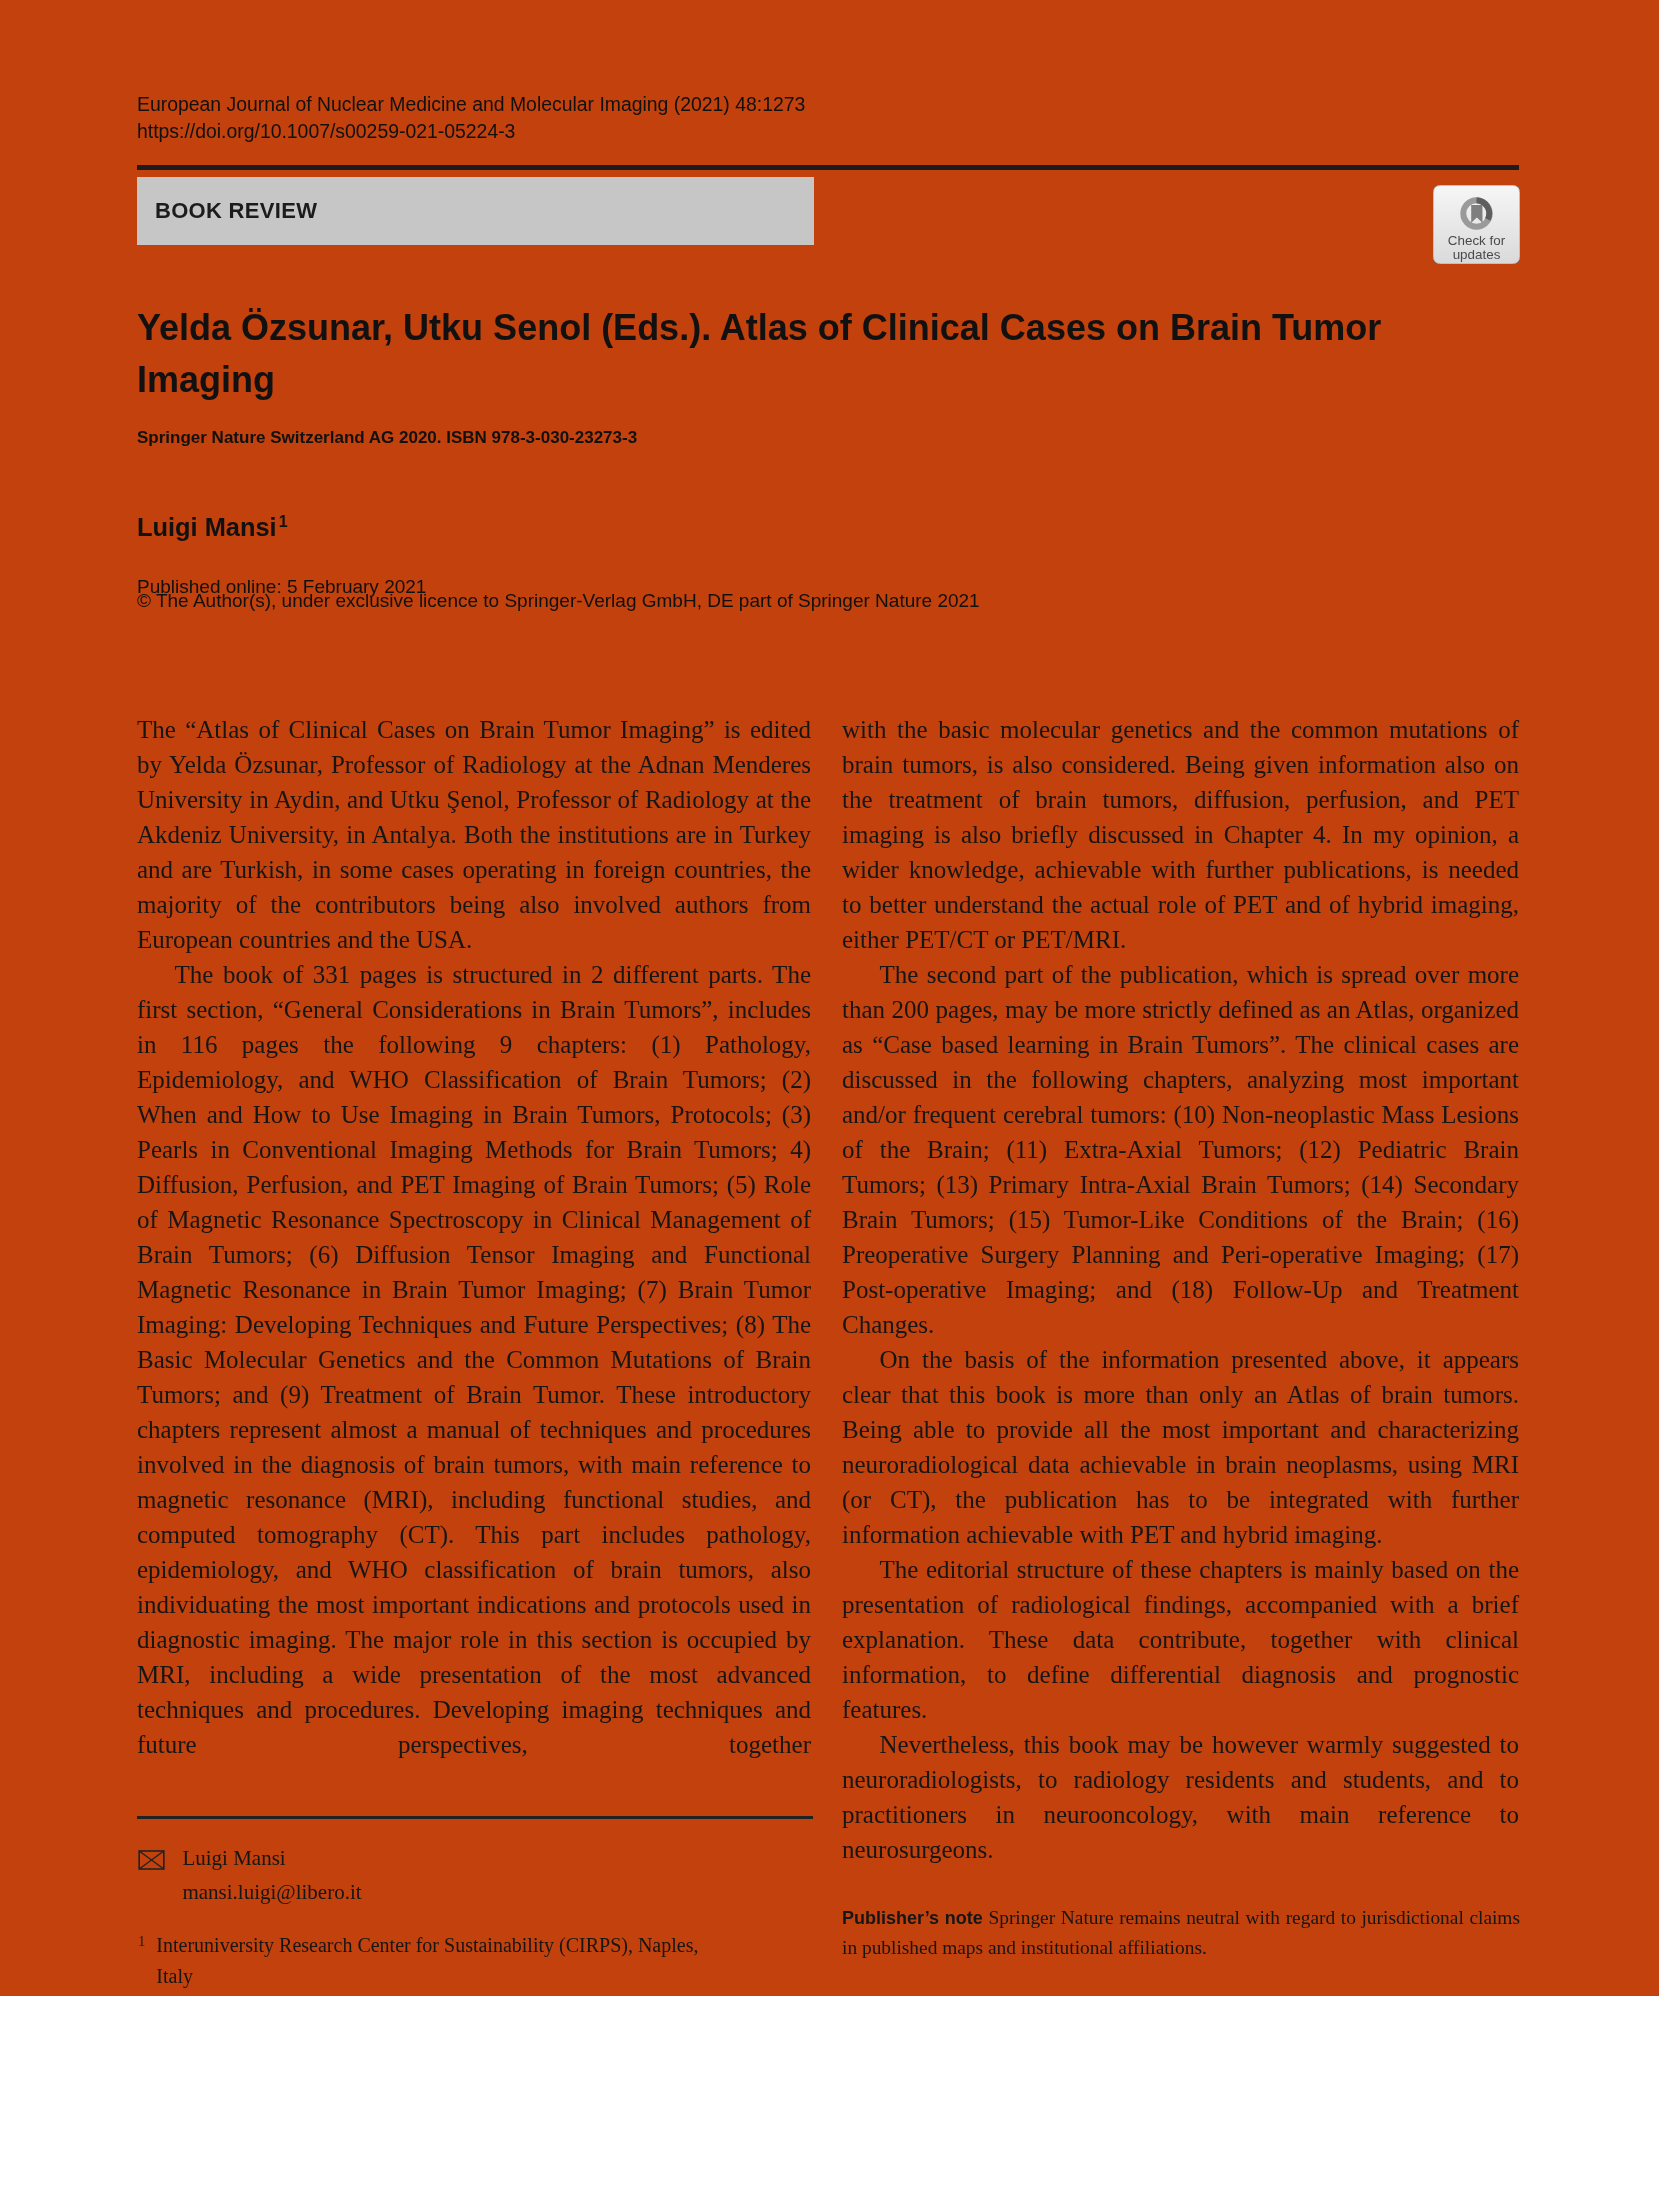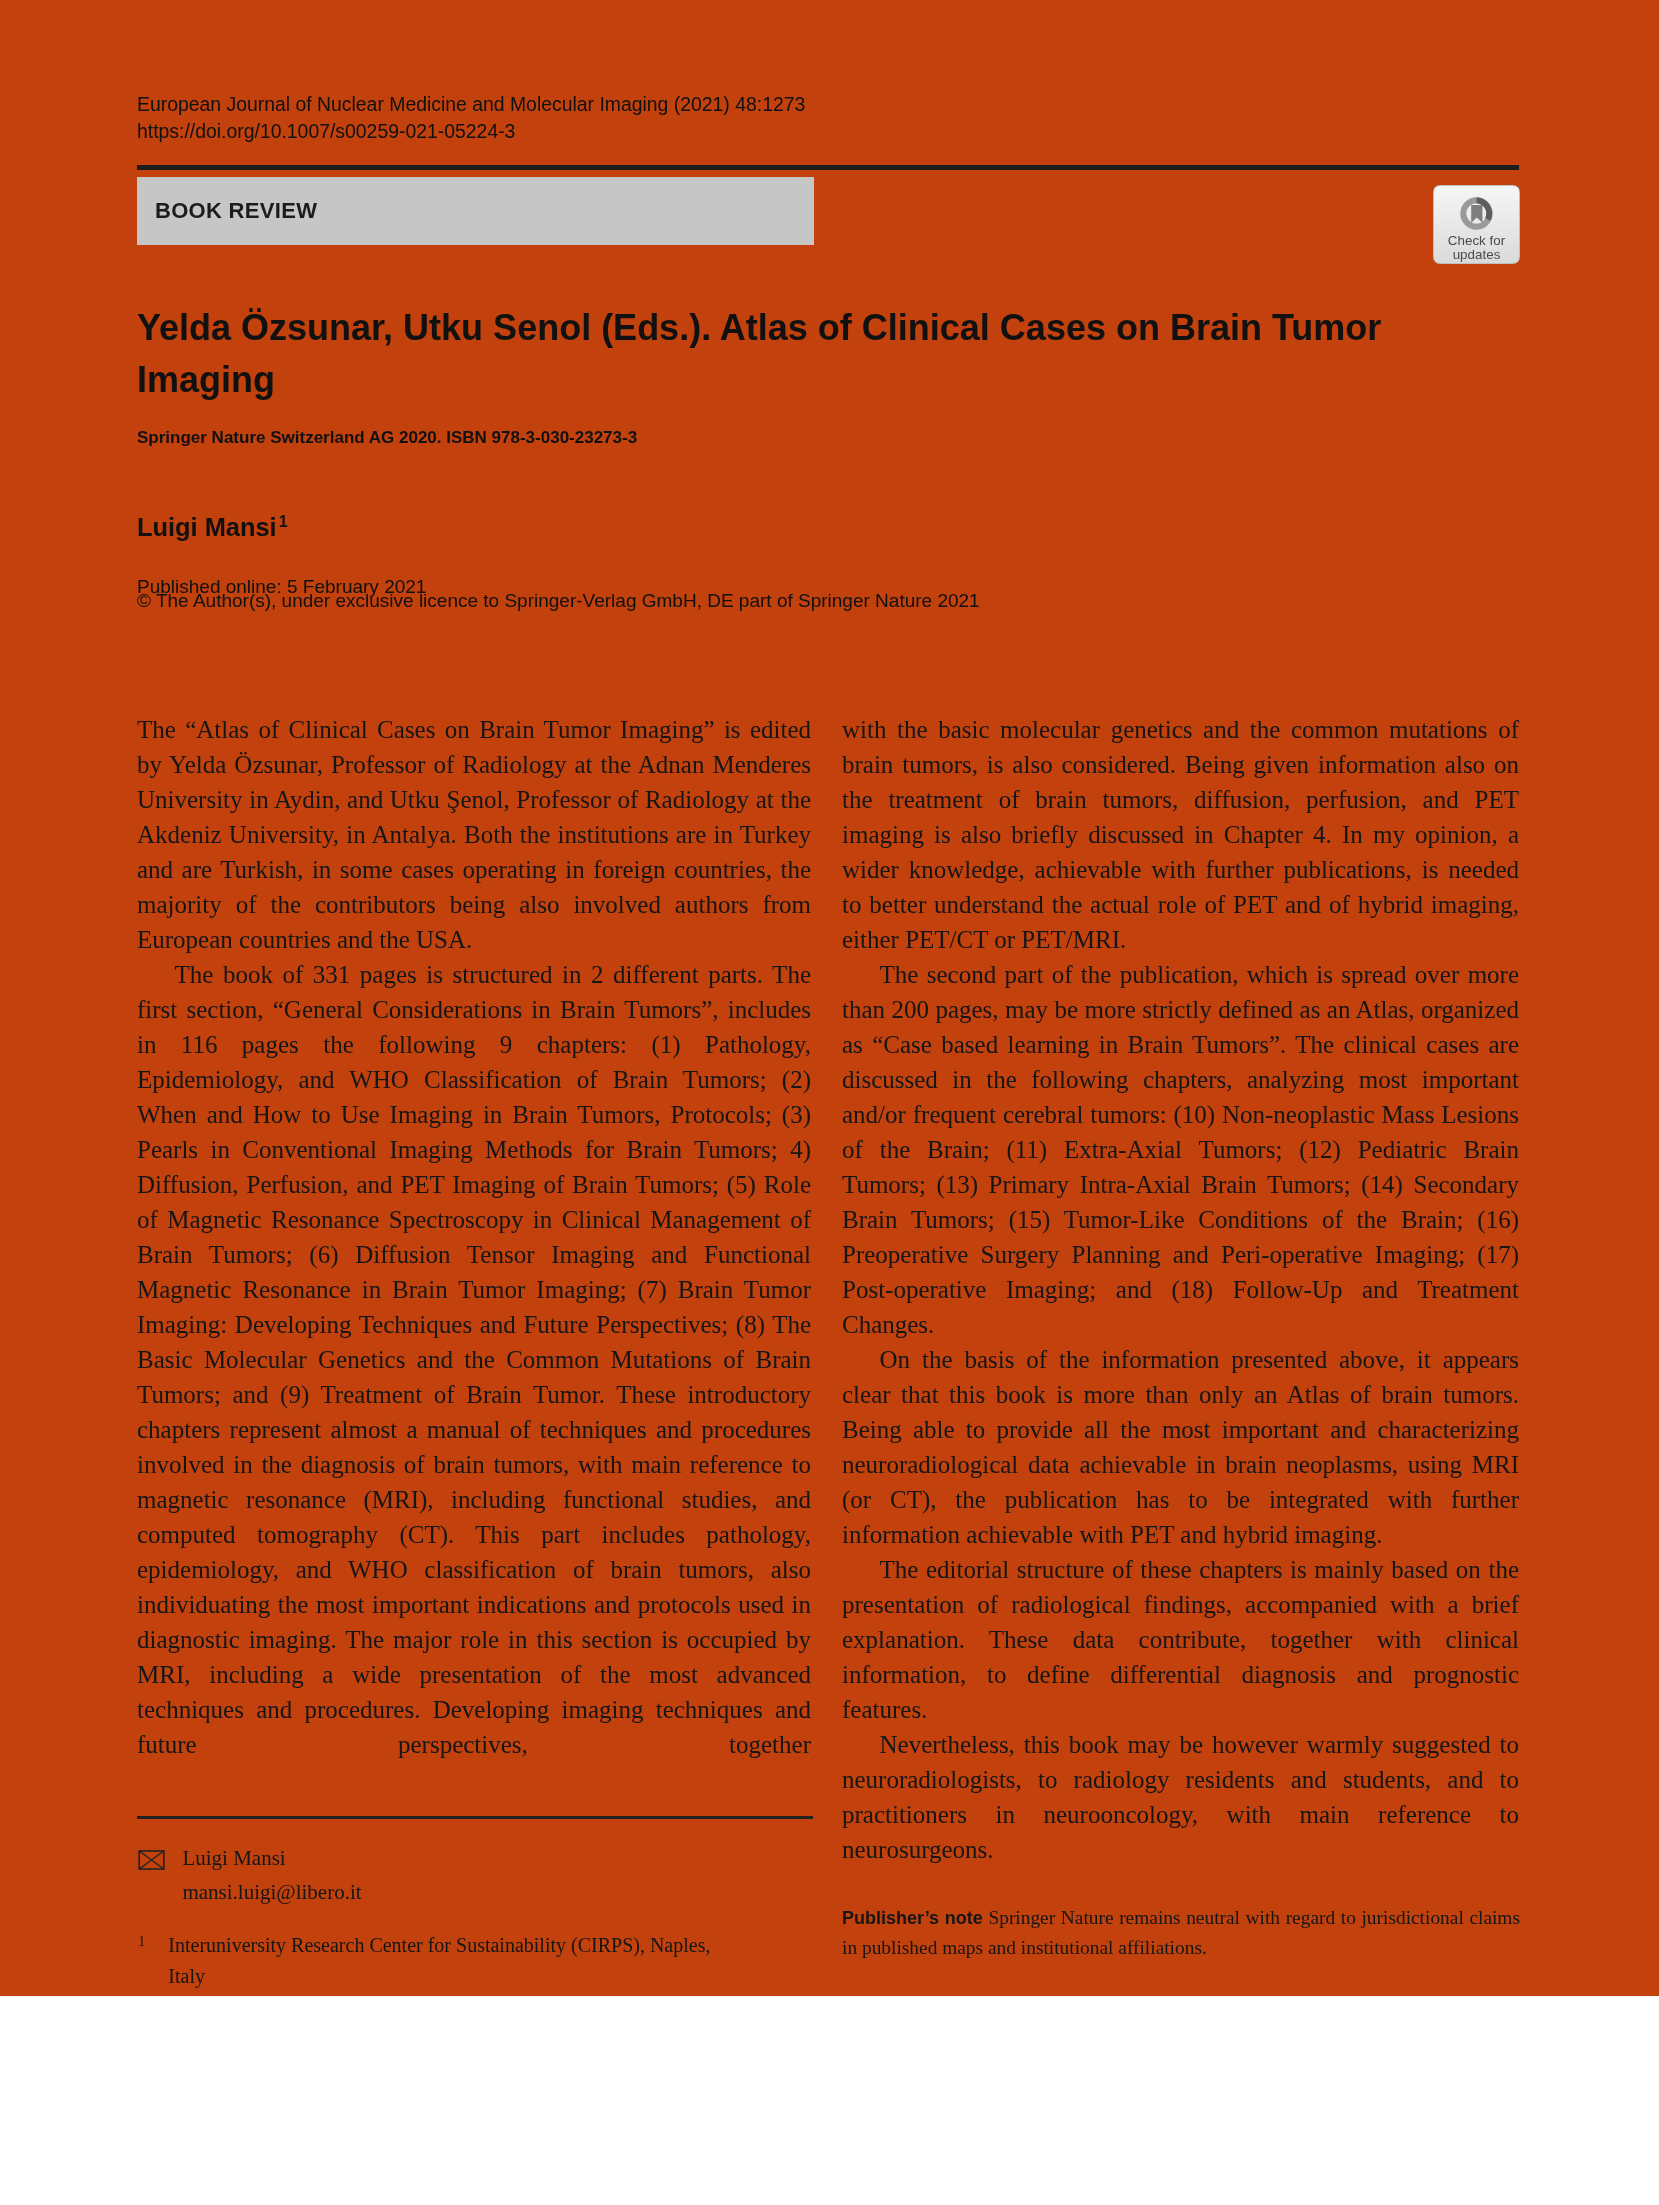--- a/index.html
+++ b/index.html
@@ -45,21 +45,21 @@
   .col-left .para:last-child{text-align-last:justify;}
 
   .foot-rule{position:absolute;left:137px;top:1816px;width:676px;height:3.3px;background:#222;}
   .correspondence{position:absolute;left:138px;top:1845px;display:flex;align-items:flex-start;}
   .envelope{margin-top:5.4px;}
   .corr-text{margin-left:17.4px;font-size:21px;line-height:27px;color:#161616;}
   .corr-email{margin-top:7.4px;}
 
   .affiliation{position:absolute;left:138px;top:1930px;display:flex;}
   .affil-num{font-size:14.7px;line-height:20px;margin-top:1.3px;}
-  .affil-text{margin-left:23px;width:555px;font-size:20px;line-height:31px;color:#161616;}
+  .affil-text{margin-left:11px;width:555px;font-size:20px;line-height:31px;color:#161616;}
 
   .pubnote{position:absolute;left:842px;top:1903px;width:678px;font-size:19.4px;line-height:30px;text-align:justify;color:#161616;}
   .pubnote-label{font-family:"Liberation Sans", sans-serif;font-weight:bold;font-size:18px;}
 
   .springer-logo{position:absolute;left:1392px;top:2034px;display:flex;align-items:flex-start;}
   .knight-wrap{display:flex;flex-direction:column;align-items:stretch;}
   .knight{font-family:"DejaVu Sans", sans-serif;font-size:37px;line-height:37px;color:#222;text-align:center;}
   .kn-line1{height:2px;background:#222;margin-top:1.3px;}
   .kn-line2{height:4px;background:#222;margin-top:2.7px;}
   .springer-word{font-size:30px;line-height:35px;color:#222;margin-left:9.4px;margin-top:4px;font-weight:600;letter-spacing:0.7px;}

